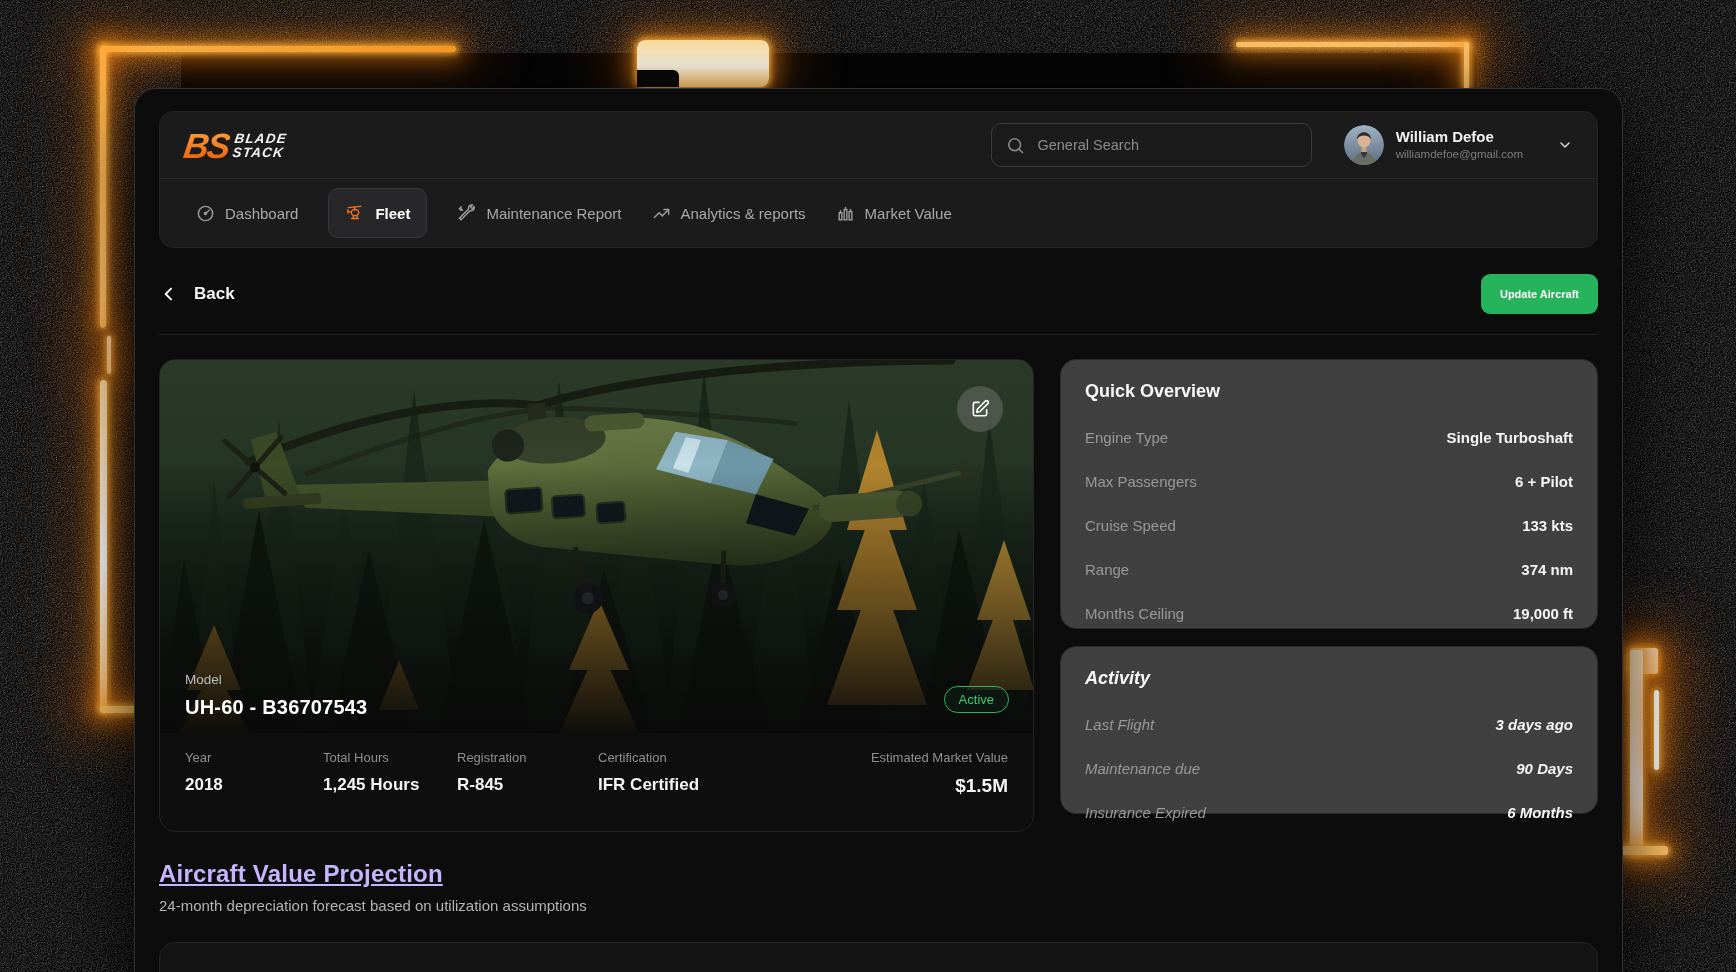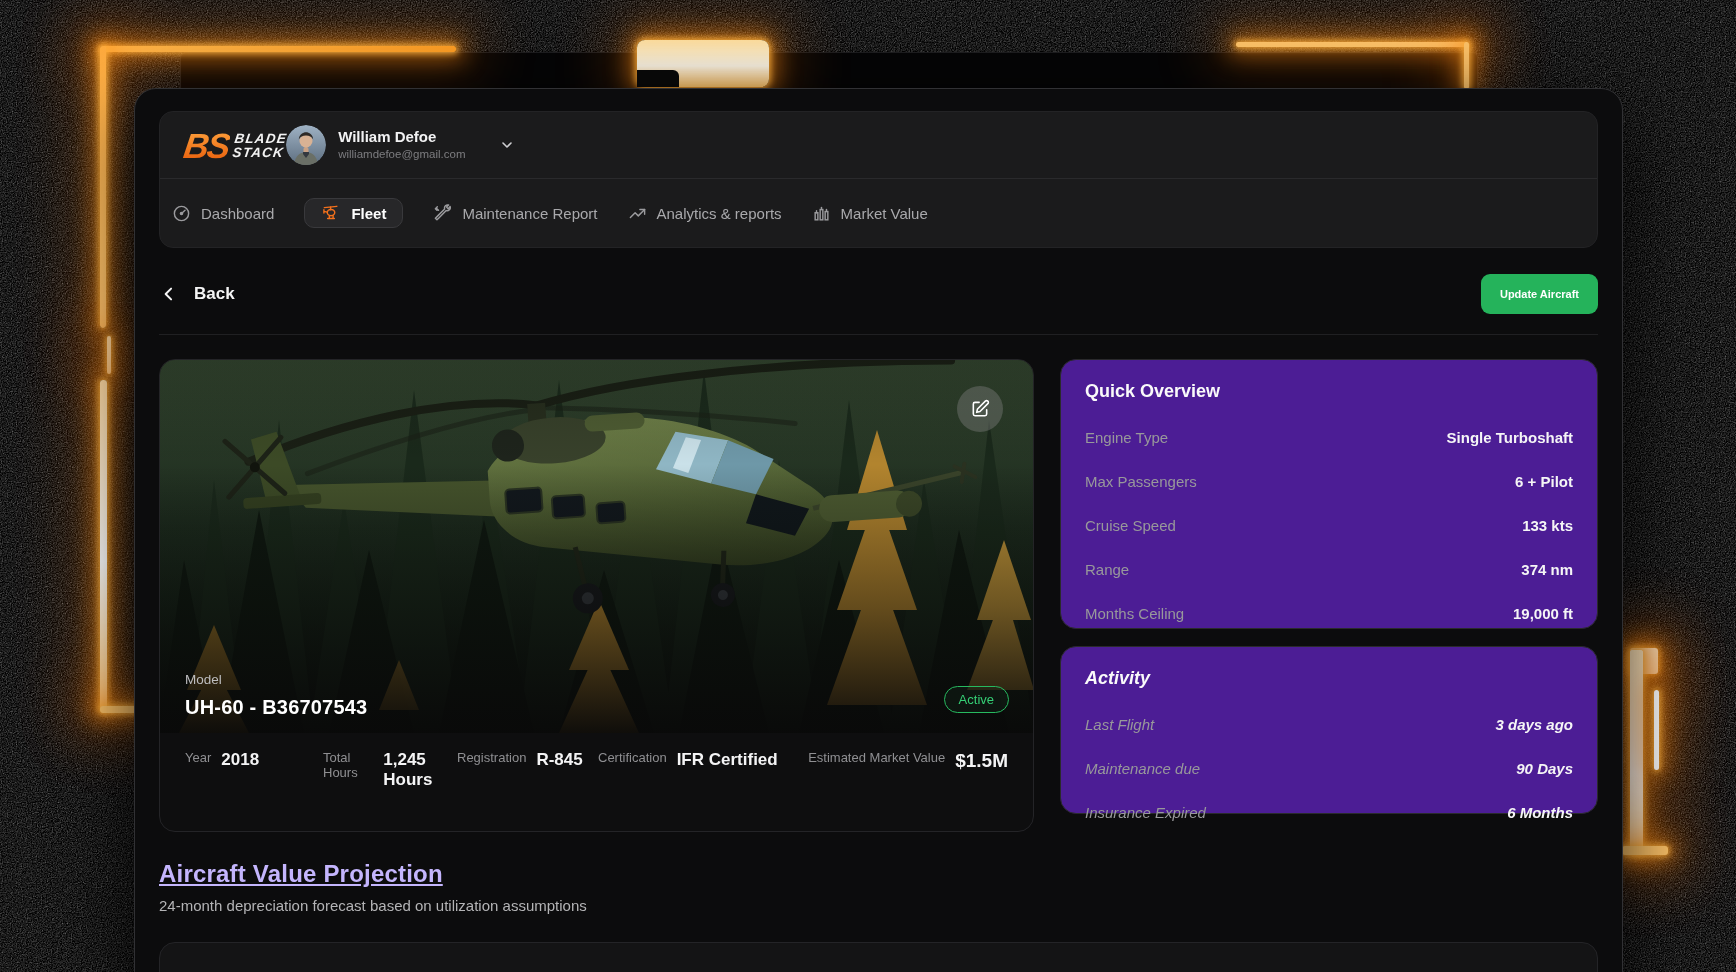--- a/index.html
+++ b/index.html
@@ -46,24 +46,24 @@
   .search{margin-left:auto;margin-right:32px;display:flex;align-items:center;gap:11px;width:321px;height:44px;
           border:1px solid #3c3c3f;border-radius:10px;padding:0 14px;color:#8b8b8e;}
   .search input{background:transparent;border:none;outline:none;color:#d5d5d7;font-size:14.5px;width:100%;font-family:inherit;}
   .search input::placeholder{color:#8b8b8e;}
   .profile{display:flex;align-items:center;gap:12px;cursor:pointer;}
   .avatar{width:40px;height:40px;border-radius:50%;overflow:hidden;flex:0 0 auto;}
   .p-name{font-size:15px;font-weight:600;color:#f2f2f3;line-height:1.25;}
   .p-mail{font-size:11.5px;color:#7d7d80;line-height:1.3;}
   .chev{margin-left:22px;color:#cfcfd2;}
   .header-div{border-top:1px solid #2a2a2c;}
-  .nav-row{display:flex;align-items:center;height:68px;padding:0 12px;gap:30px;}
+  .nav-row{display:flex;align-items:center;height:68px;padding:0 36px;gap:30px;}
   .nav-item{display:flex;align-items:center;gap:10px;color:#a9a9ac;font-size:15px;cursor:pointer;white-space:nowrap;}
   .nav-item svg{color:#9b9b9e;}
-  .nav-item.active{background:#272729;border:1px solid #39393c;border-radius:10px;height:30px;padding:0 16px;color:#ffffff;font-weight:600;}
+  .nav-item.active{background:#272729;border:1px solid #39393c;border-radius:10px;height:50px;padding:0 16px;color:#ffffff;font-weight:600;}
   .nav-item.active svg{color:#f4711c;}
 
   
   .back-row{display:flex;align-items:center;margin-top:26px;height:40px;}
   .back-btn{display:flex;align-items:center;gap:15px;color:#f5f5f5;font-size:17px;font-weight:700;cursor:pointer;}
   .update-btn{margin-left:auto;background:#25b35b;color:#fff;font-size:11px;font-weight:600;border:none;
               border-radius:9px;height:40px;padding:0 19px;cursor:pointer;font-family:inherit;}
   .hr2{border-top:1px solid #202022;margin-top:20px;}
 
   
@@ -73,28 +73,28 @@
   .photo svg.scene{position:absolute;inset:0;width:100%;height:100%;display:block;}
   .photo-fade{position:absolute;inset:0;background:linear-gradient(180deg,rgba(6,9,6,.18) 0%,rgba(6,9,6,0) 28%,rgba(7,8,7,.45) 66%,rgba(9,9,9,.96) 100%);}
   .edit-btn{position:absolute;top:26px;right:30px;width:46px;height:46px;border-radius:50%;background:rgba(130,130,130,.4);
             display:flex;align-items:center;justify-content:center;color:#fff;cursor:pointer;border:none;}
   .photo-info{position:absolute;left:25px;bottom:14px;}
   .model-label{font-size:13.5px;color:#bdbdbf;}
   .model-name{font-size:20px;font-weight:600;color:#ffffff;margin-top:9px;letter-spacing:.2px;}
   .badge{position:absolute;right:24px;bottom:20px;font-size:13px;color:#35cf75;border:1.5px solid #27b95f;
          border-radius:999px;padding:5px 14px;background:rgba(20,40,28,.35);}
   .stats{display:flex;padding:17px 25px 0;height:98px;}
-  .stat{display:flex;flex-direction:row;gap:10px;}
+  .stat{display:flex;flex-direction:column;gap:10px;}
   .stat .sl{font-size:13px;color:#8f8f92;}
   .stat .sv{font-size:17px;font-weight:600;color:#f4f4f5;}
   .st-year{flex:0 0 138px;} .st-hours{flex:0 0 134px;} .st-reg{flex:0 0 141px;} .st-cert{flex:1;}
   .st-emv{flex:0 0 auto;text-align:right;} .st-emv .sv{font-size:19px;font-weight:700;}
 
   .right-col{flex:1;display:flex;flex-direction:column;gap:17px;}
-  .panel{background:#4c1d95;border:1px solid #2a2a2c;border-radius:16px;padding:21px 24px;}
+  .panel{background:#404040;border:1px solid #2a2a2c;border-radius:16px;padding:21px 24px;}
   .panel.qo{height:270px;} .panel.act{height:168px;font-style:italic;}
   .panel-title{font-size:18px;font-weight:700;color:#fafafa;}
   .prow{display:flex;justify-content:space-between;align-items:center;margin-top:27px;}
   .prow .pl{font-size:15px;color:#98989b;}
   .prow .pv{font-size:15px;font-weight:600;color:#f5f5f6;}
 
   .section-head{margin-top:28px;}
   .section-title{font-size:24px;font-weight:600;color:#c4b5fd;letter-spacing:.2px;text-decoration:underline;}
   .section-sub{margin-top:9px;font-size:15px;color:#b4b4b6;}
   .chart-stub{margin-top:28px;height:160px;background:#141415;border:1px solid #242427;border-radius:16px;}
@@ -134,20 +134,27 @@
   <div class="window">
 
     <div class="header-card">
       <div class="header-top">
         <div class="logo">
           <span class="logo-mark">BS</span>
           <span class="logo-words">
             <span>BLADE</span>
             <span>STACK</span>
           </span>
+        </div>
+        <div class="search">
+          <svg width="21" height="21" viewBox="0 0 24 24" fill="none" stroke="currentColor" stroke-width="2" stroke-linecap="round">
+            <circle cx="11" cy="11" r="7.5"></circle>
+              <line x1="16.5" y1="16.5" x2="21" y2="21"></line>
+          </svg>
+          <input type="text" placeholder="General Search" style="">
         </div>
         <div class="profile">
           <span class="avatar">
             <svg width="40" height="40" viewBox="0 0 40 40">
               <defs>
                   <linearGradient id="avbg" x1="0" y1="0" x2="0" y2="1">
                 <stop offset="0" stop-color="#9fb2c4"></stop>
                     <stop offset="1" stop-color="#5d6e80"></stop>
                   </linearGradient>
                 </defs>

